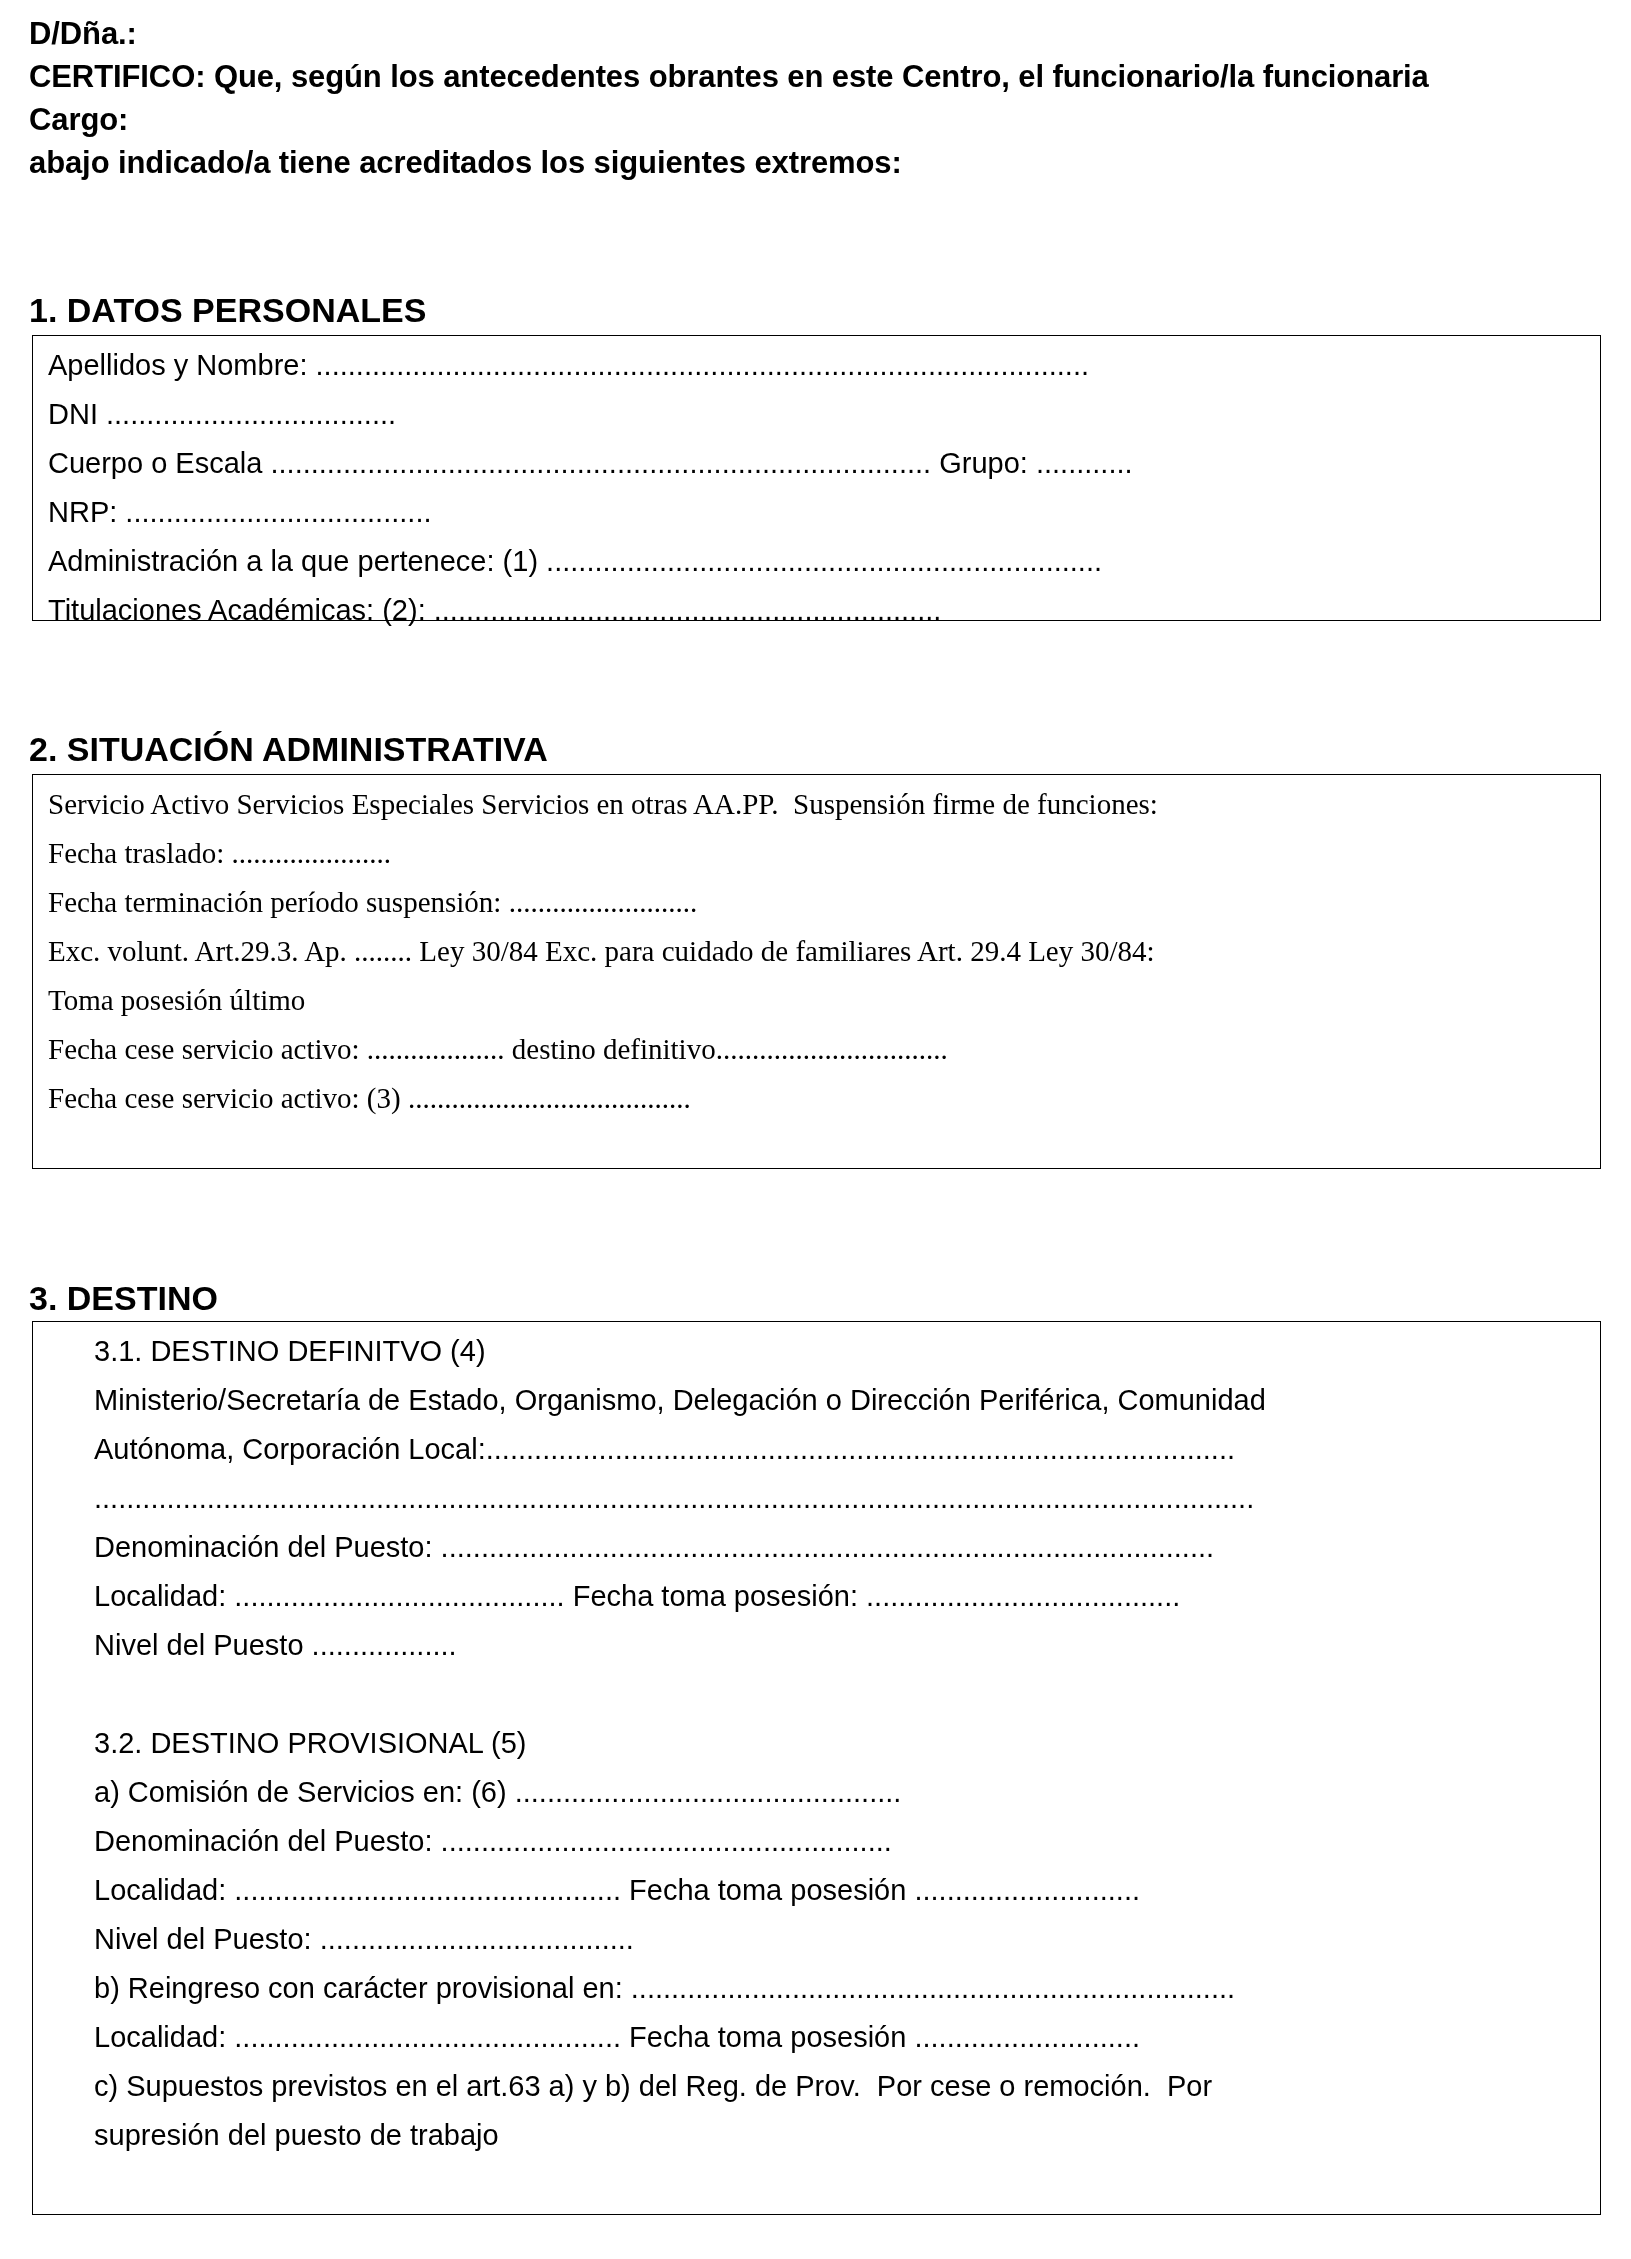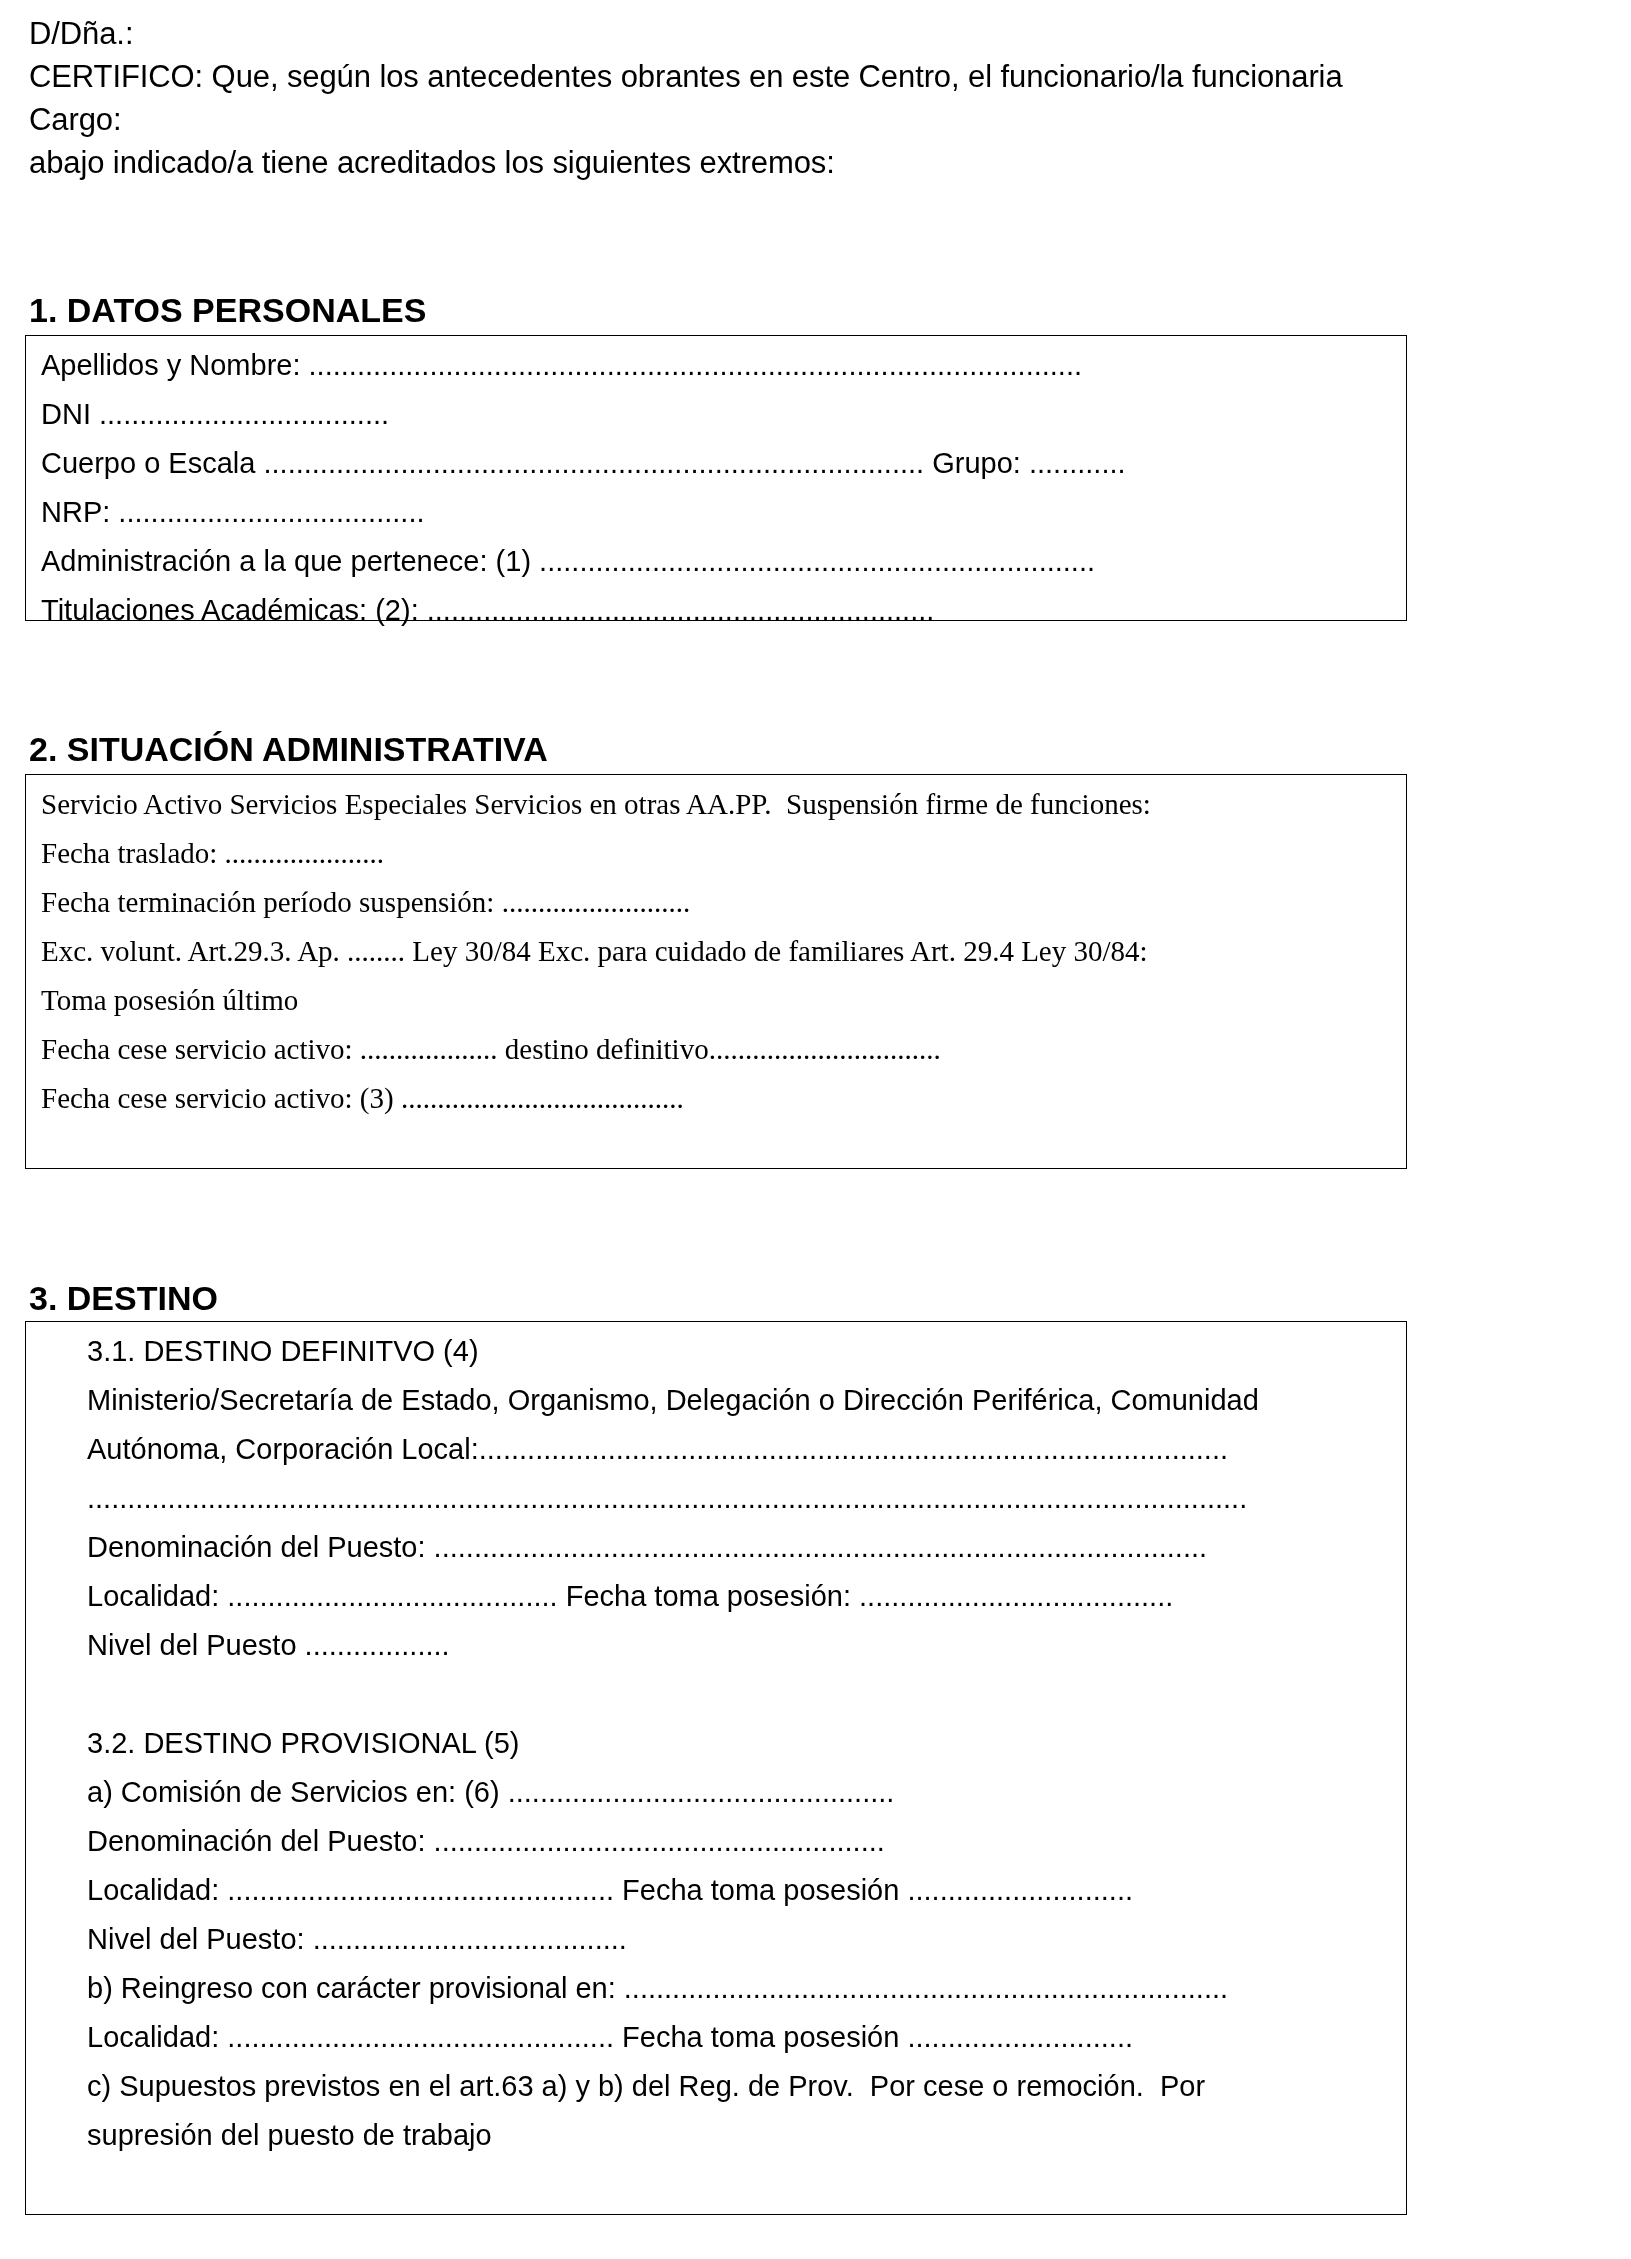--- a/index.html
+++ b/index.html
@@ -26,21 +26,21 @@
 
   
   .intro {
     position: absolute;
     left: 29px;
     top: 12.4px;
     width: 1574px;
   }
   .intro-line {
     font-size: 31px;
-    font-weight: normal;
+    font-weight: bold;
     line-height: 43px;
     letter-spacing: -0.1px;
     white-space: pre-wrap;
   }
 
   
   .sec-heading {
     position: absolute;
     left: 29px;
     font-size: 34px;
@@ -48,22 +48,22 @@
     line-height: 39px;
     white-space: nowrap;
   }
   #heading-1 { top: 291px; }
   #heading-2 { top: 730px; text-align: center; }
   #heading-3 { top: 1279px; text-align: center; }
 
   
   .frame {
     position: absolute;
-    left: 25px;
-    width: 1382px;
+    left: 32px;
+    width: 1569px;
     border: 1.8px solid #000000;
     box-sizing: border-box;
     background: #ffffff;
     padding: 5.3px 0 5.3px 0;
   }
   #box-1 { top: 335px;  height: 286px; }
   #box-2 { top: 774px;  height: 395px; font-family: Liberation Serif, serif; }
   #box-3 { top: 1321px; height: 894px; padding-left: 46px; }
 
   .frame-line {

